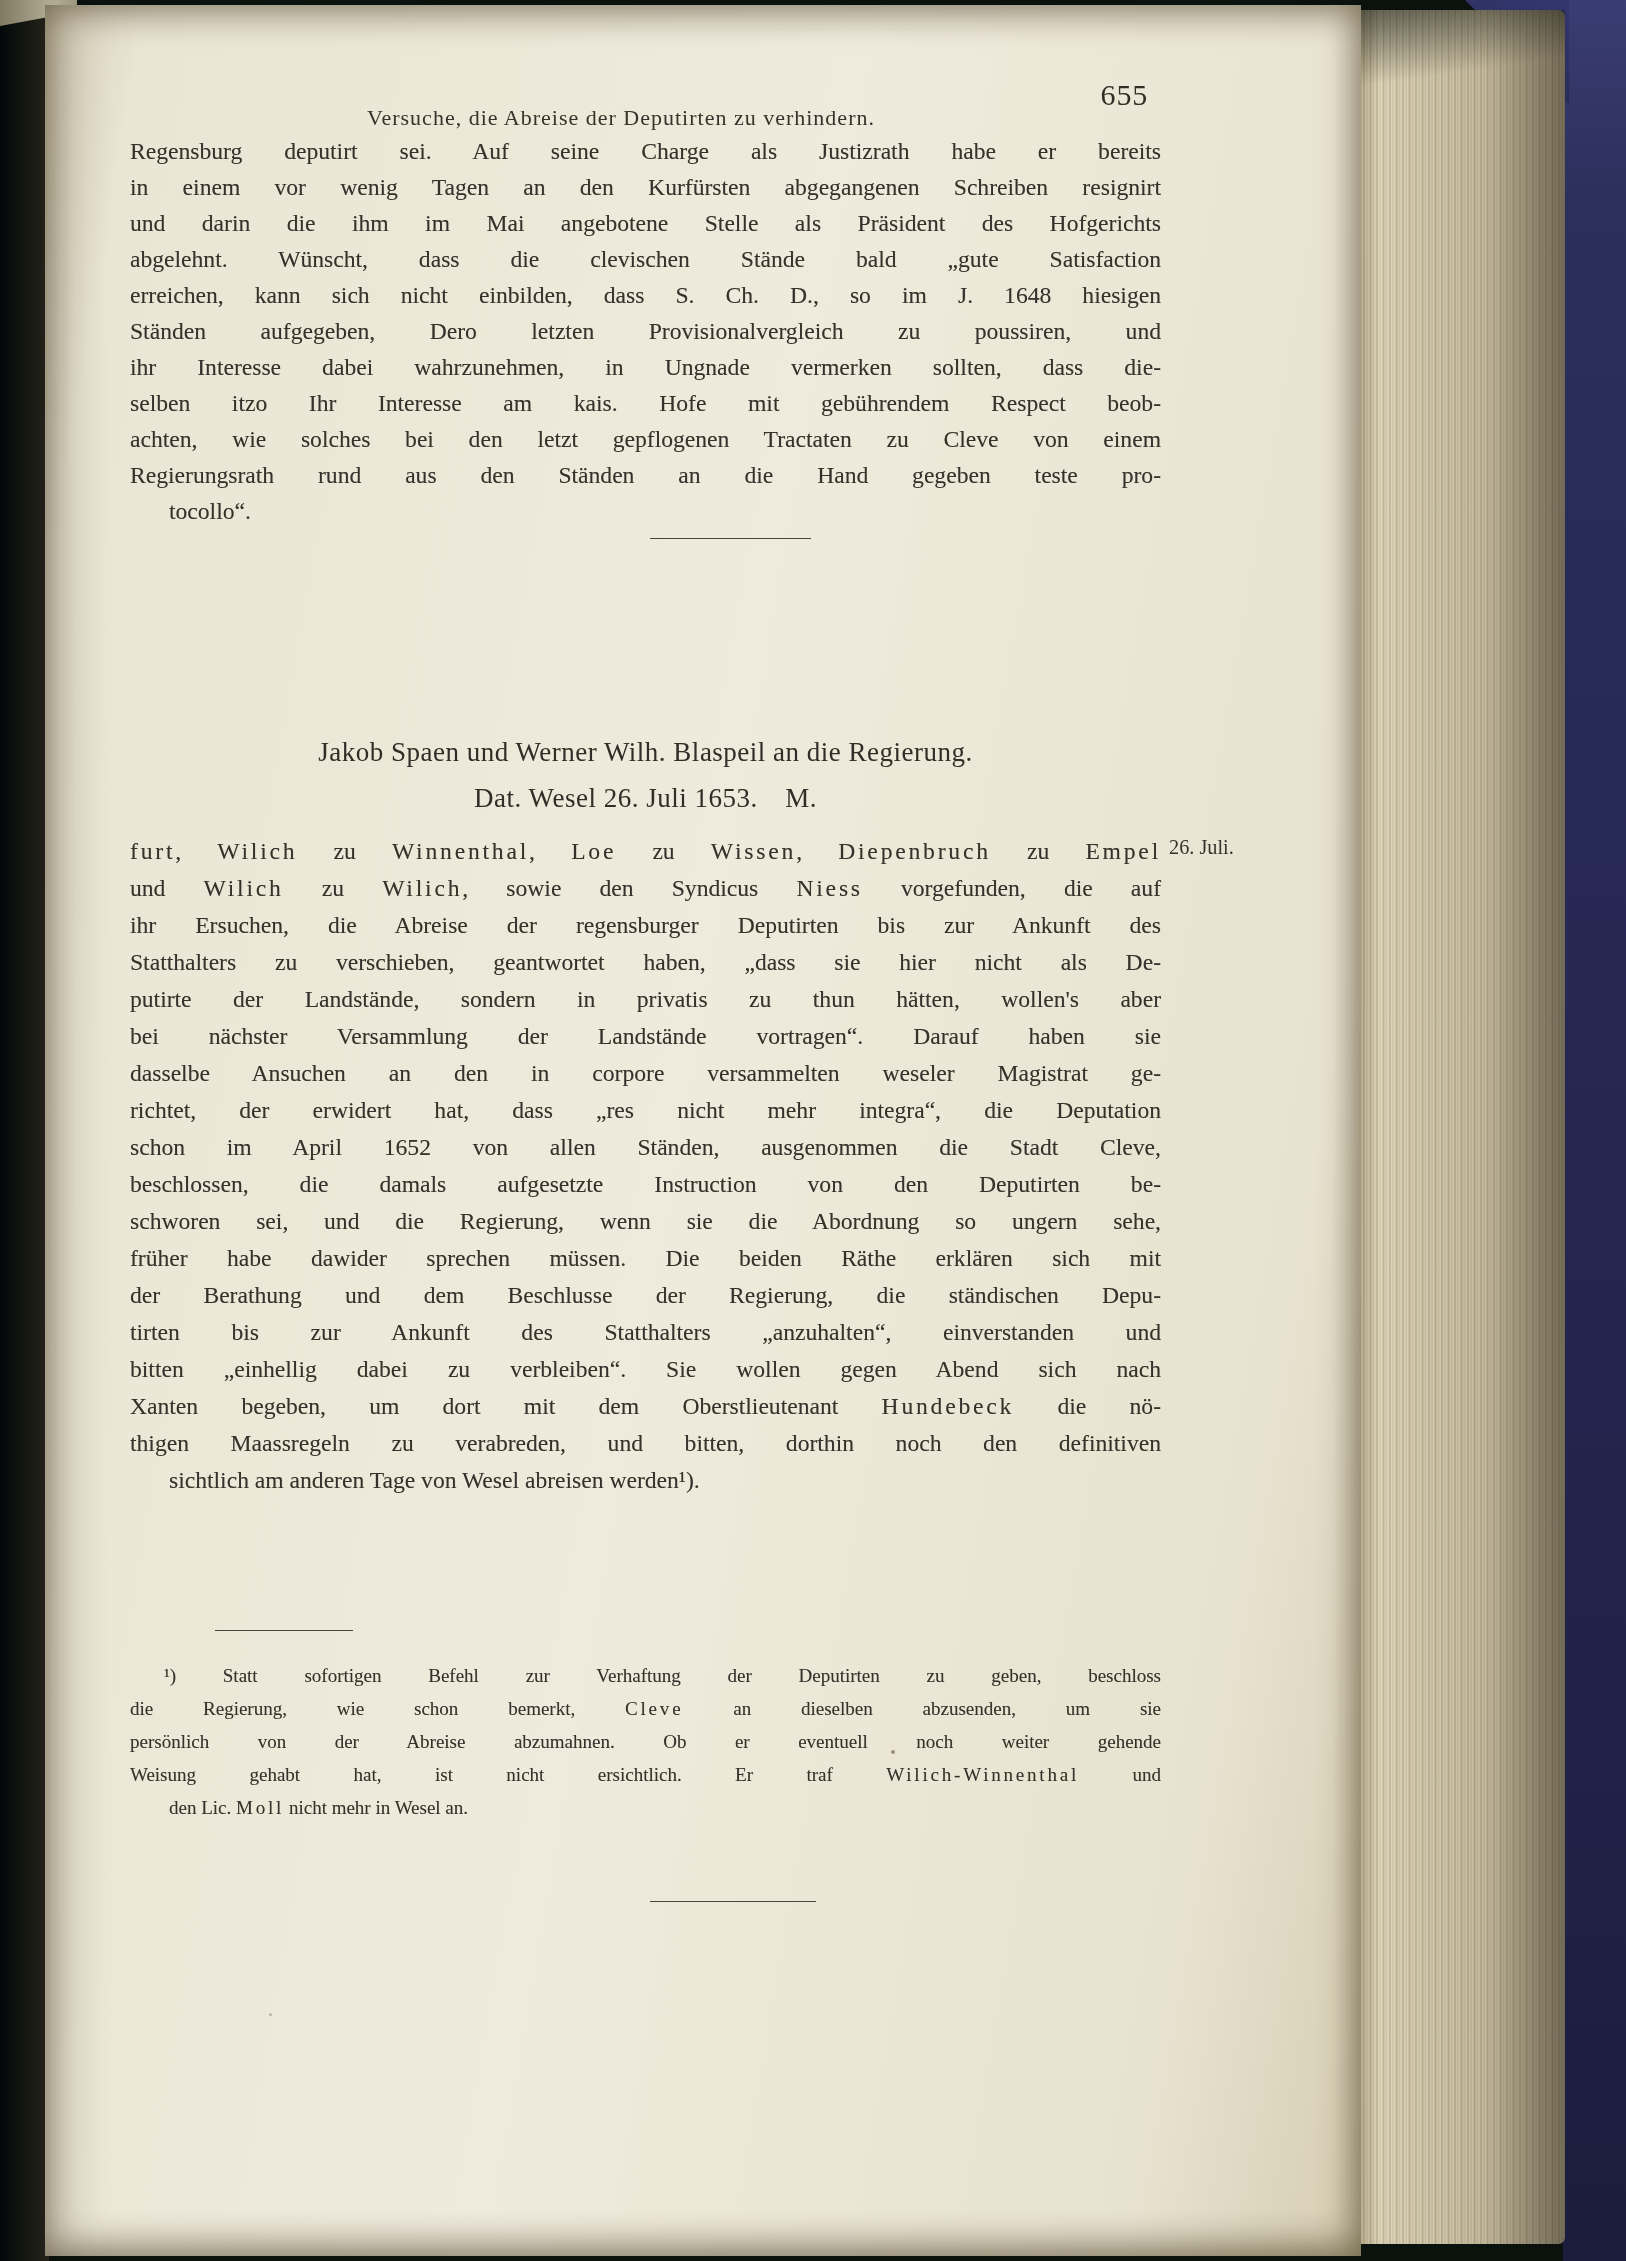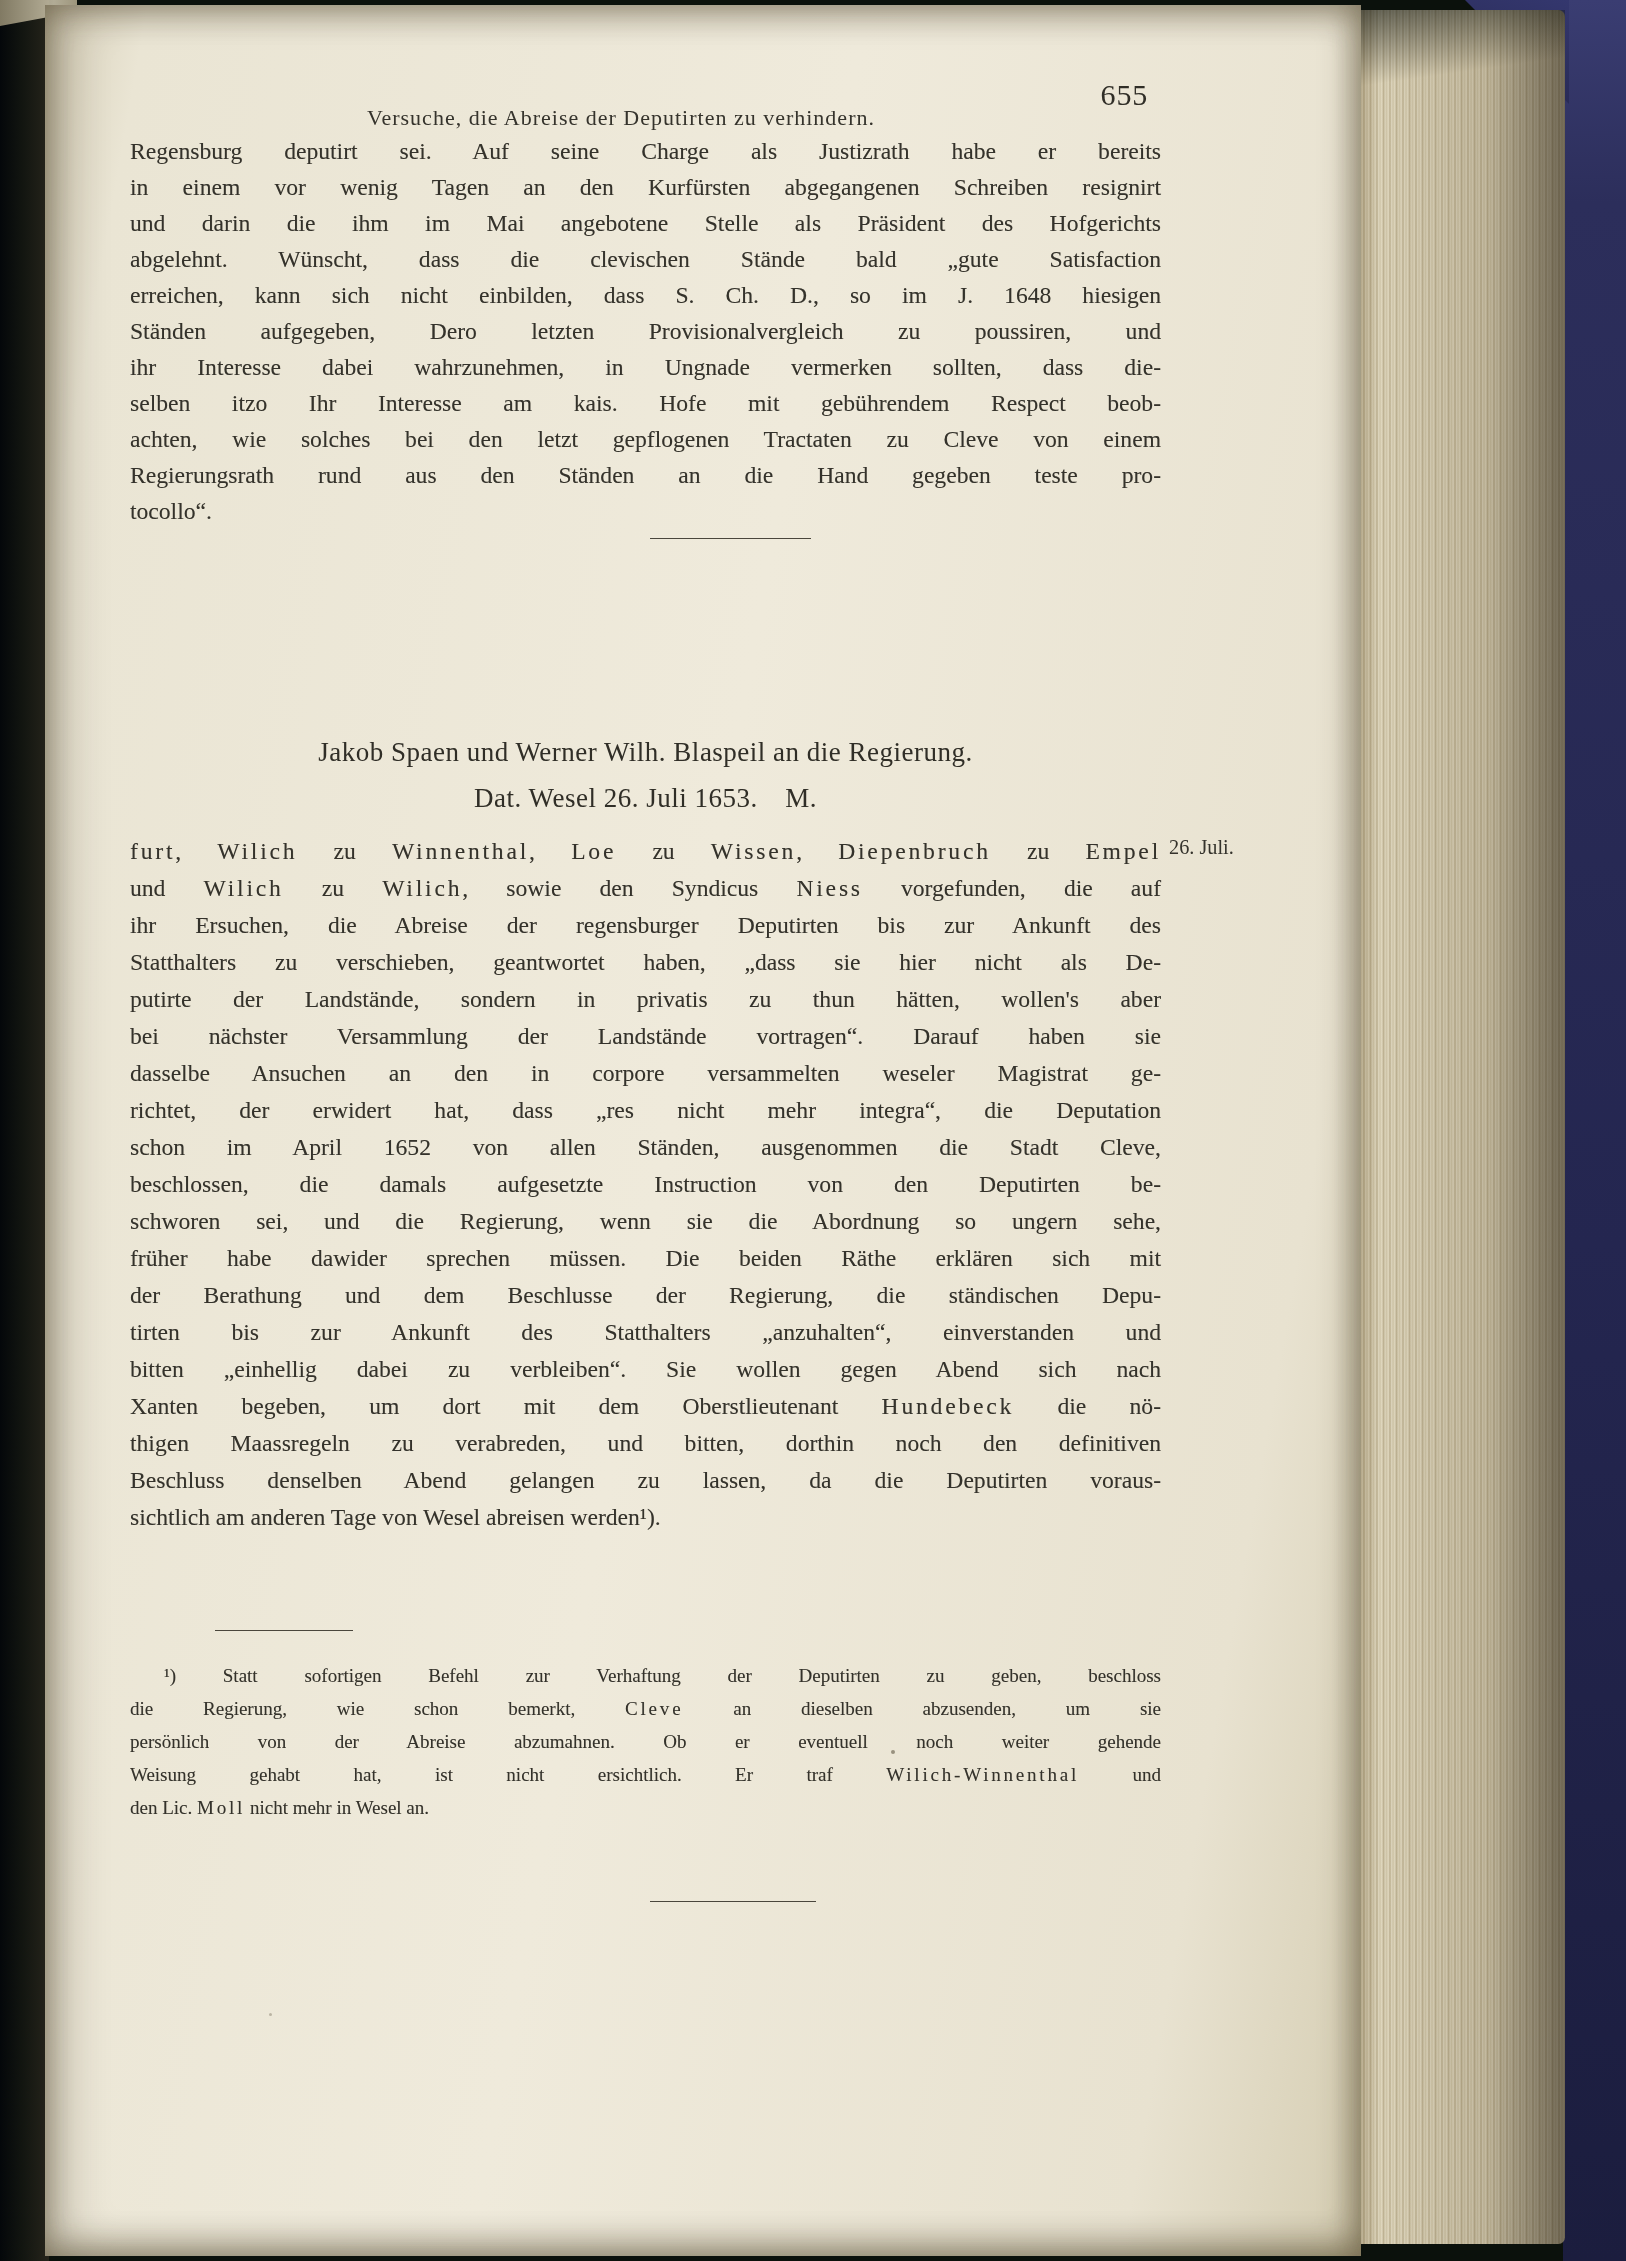--- a/index.html
+++ b/index.html
@@ -85,21 +85,21 @@
   .fn-rule { position:absolute; top:1625px; left:85px; width:138px; border-top:1.6px solid #4a463c; }
 
   .footnote { position:absolute; top:1654px; left:0; width:100%; }
   .footnote .line { font-size:19px; line-height:33px; }
 
   .line {
     text-align:justify; text-align-last:justify;
     color:#34322b;
     text-shadow:0.2px 0.2px 0 rgba(55,50,40,.28);
   }
-  .line.last { text-align-last:left; }
+  .line.last { text-align-last:left;margin-left:39px; }
   .line.indent { text-indent:34px; }
   .sperr { letter-spacing:2.8px; }
 
   .speck { position:absolute; border-radius:50%; background:rgba(70,60,40,.5); }
   .speck.s1 { left:846px; top:1745px; width:4.1px; height:4.1px; }
   .speck.s2 { left:224px;  top:2008px; width:3.3px; height:3.3px; opacity:.6; }
 </style>
 </head>
 <body>
 
@@ -150,21 +150,20 @@
         <div class="line">richtet, der erwidert hat, dass „res nicht mehr integra“, die Deputation</div>
         <div class="line">schon im April 1652 von allen Ständen, ausgenommen die Stadt Cleve,</div>
         <div class="line">beschlossen, die damals aufgesetzte Instruction von den Deputirten be-</div>
         <div class="line">schworen sei, und die Regierung, wenn sie die Abordnung so ungern sehe,</div>
         <div class="line">früher habe dawider sprechen müssen.  Die beiden Räthe erklären sich mit</div>
         <div class="line">der Berathung und dem Beschlusse der Regierung, die ständischen Depu-</div>
         <div class="line">tirten bis zur Ankunft des Statthalters „anzuhalten“, einverstanden und</div>
         <div class="line">bitten „einhellig dabei zu verbleiben“.  Sie wollen gegen Abend sich nach</div>
         <div class="line">Xanten begeben, um dort mit dem Oberstlieutenant <span class="sperr">Hundebeck</span> die nö-</div>
         <div class="line">thigen Maassregeln zu verabreden, und bitten, dorthin noch den definitiven</div>
-        <div class="line">Beschluss denselben Abend gelangen zu lassen, da die Deputirten voraus-</div>
         <div class="line last">sichtlich am anderen Tage von Wesel abreisen werden¹).</div>
       </div>
 
     <div class="fn-rule"></div>
 
     <div class="footnote">
         <div class="line indent">¹) Statt sofortigen Befehl zur Verhaftung der Deputirten zu geben, beschloss</div>
         <div class="line">die Regierung, wie schon bemerkt, <span class="sperr">Cleve</span> an dieselben abzusenden, um sie</div>
         <div class="line">persönlich von der Abreise abzumahnen.  Ob er eventuell noch weiter gehende</div>
         <div class="line">Weisung gehabt hat, ist nicht ersichtlich.  Er traf <span class="sperr">Wilich-Winnenthal</span> und</div>

